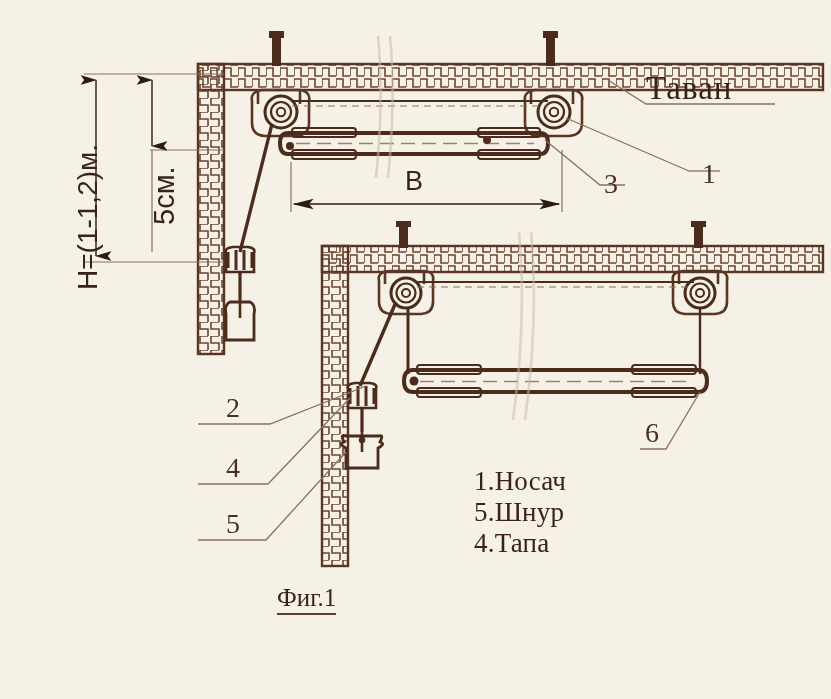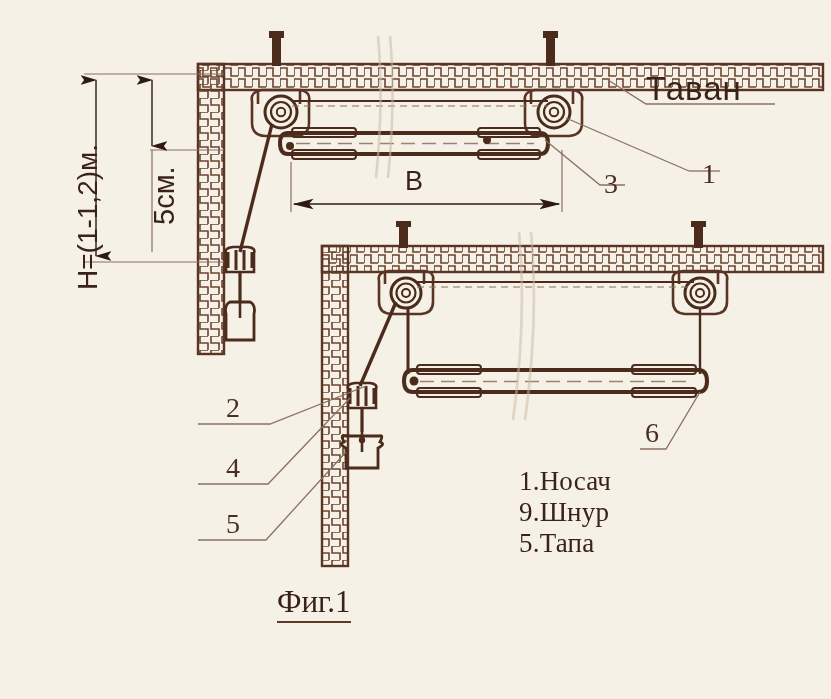--- a/index.html
+++ b/index.html
@@ -16,45 +16,45 @@
   .legend{
     position:absolute;
     left:474px; top:466px;
     font-family:"Liberation Serif", serif;
     font-size:27px;
     line-height:31px;
     color:#3a2218;
     letter-spacing:.2px;
     white-space:nowrap;
   }
-  .legend div{height:31px;margin-left:45px;}
+  .legend div{height:31px;}
 
   .figcap{
     position:absolute;
     left:277px; top:584px;
     font-family:"Liberation Serif", serif;
-    font-size:31px;
+    font-size:25px;
     color:#3a2218;
     border-bottom:2px solid #5a3a28;
     padding-bottom:1px;
     white-space:nowrap;
   }
 
   .callout{
     position:absolute;
     font-family:"Liberation Serif", serif;
     font-size:28px;
     color:#4a2e20;
     white-space:nowrap;
   }
 
   .ceilinglbl{
     position:absolute;
     left:646px; top:70px;
-    font-family:Liberation Sans, sans-serif;
+    font-family:Liberation Serif, serif;
     font-size:33px;
     color:#3a2218;
     letter-spacing:1px;
     white-space:nowrap;
   }
 
   .vlabel{
     position:absolute;
     font-family:"Liberation Sans", sans-serif;
     color:#3a2218;
@@ -297,19 +297,19 @@
 
   <div class="callout" style="left:702px;top:158px;">1</div>
   <div class="callout" style="left:226px;top:392px;">2</div>
   <div class="callout" style="left:604px;top:168px;">3</div>
   <div class="callout" style="left:226px;top:452px;">4</div>
   <div class="callout" style="left:226px;top:508px;">5</div>
   <div class="callout" style="left:645px;top:417px;">6</div>
 
   <div class="legend">
     <div>1.Носач</div>
-    <div>9.Шнур</div>
-    <div>5.Тапа</div>
+    <div>5.Шнур</div>
+    <div>4.Тапа</div>
   </div>
 
   <div class="figcap">Фиг.1</div>
 
 </div>
 
 </body></html>

